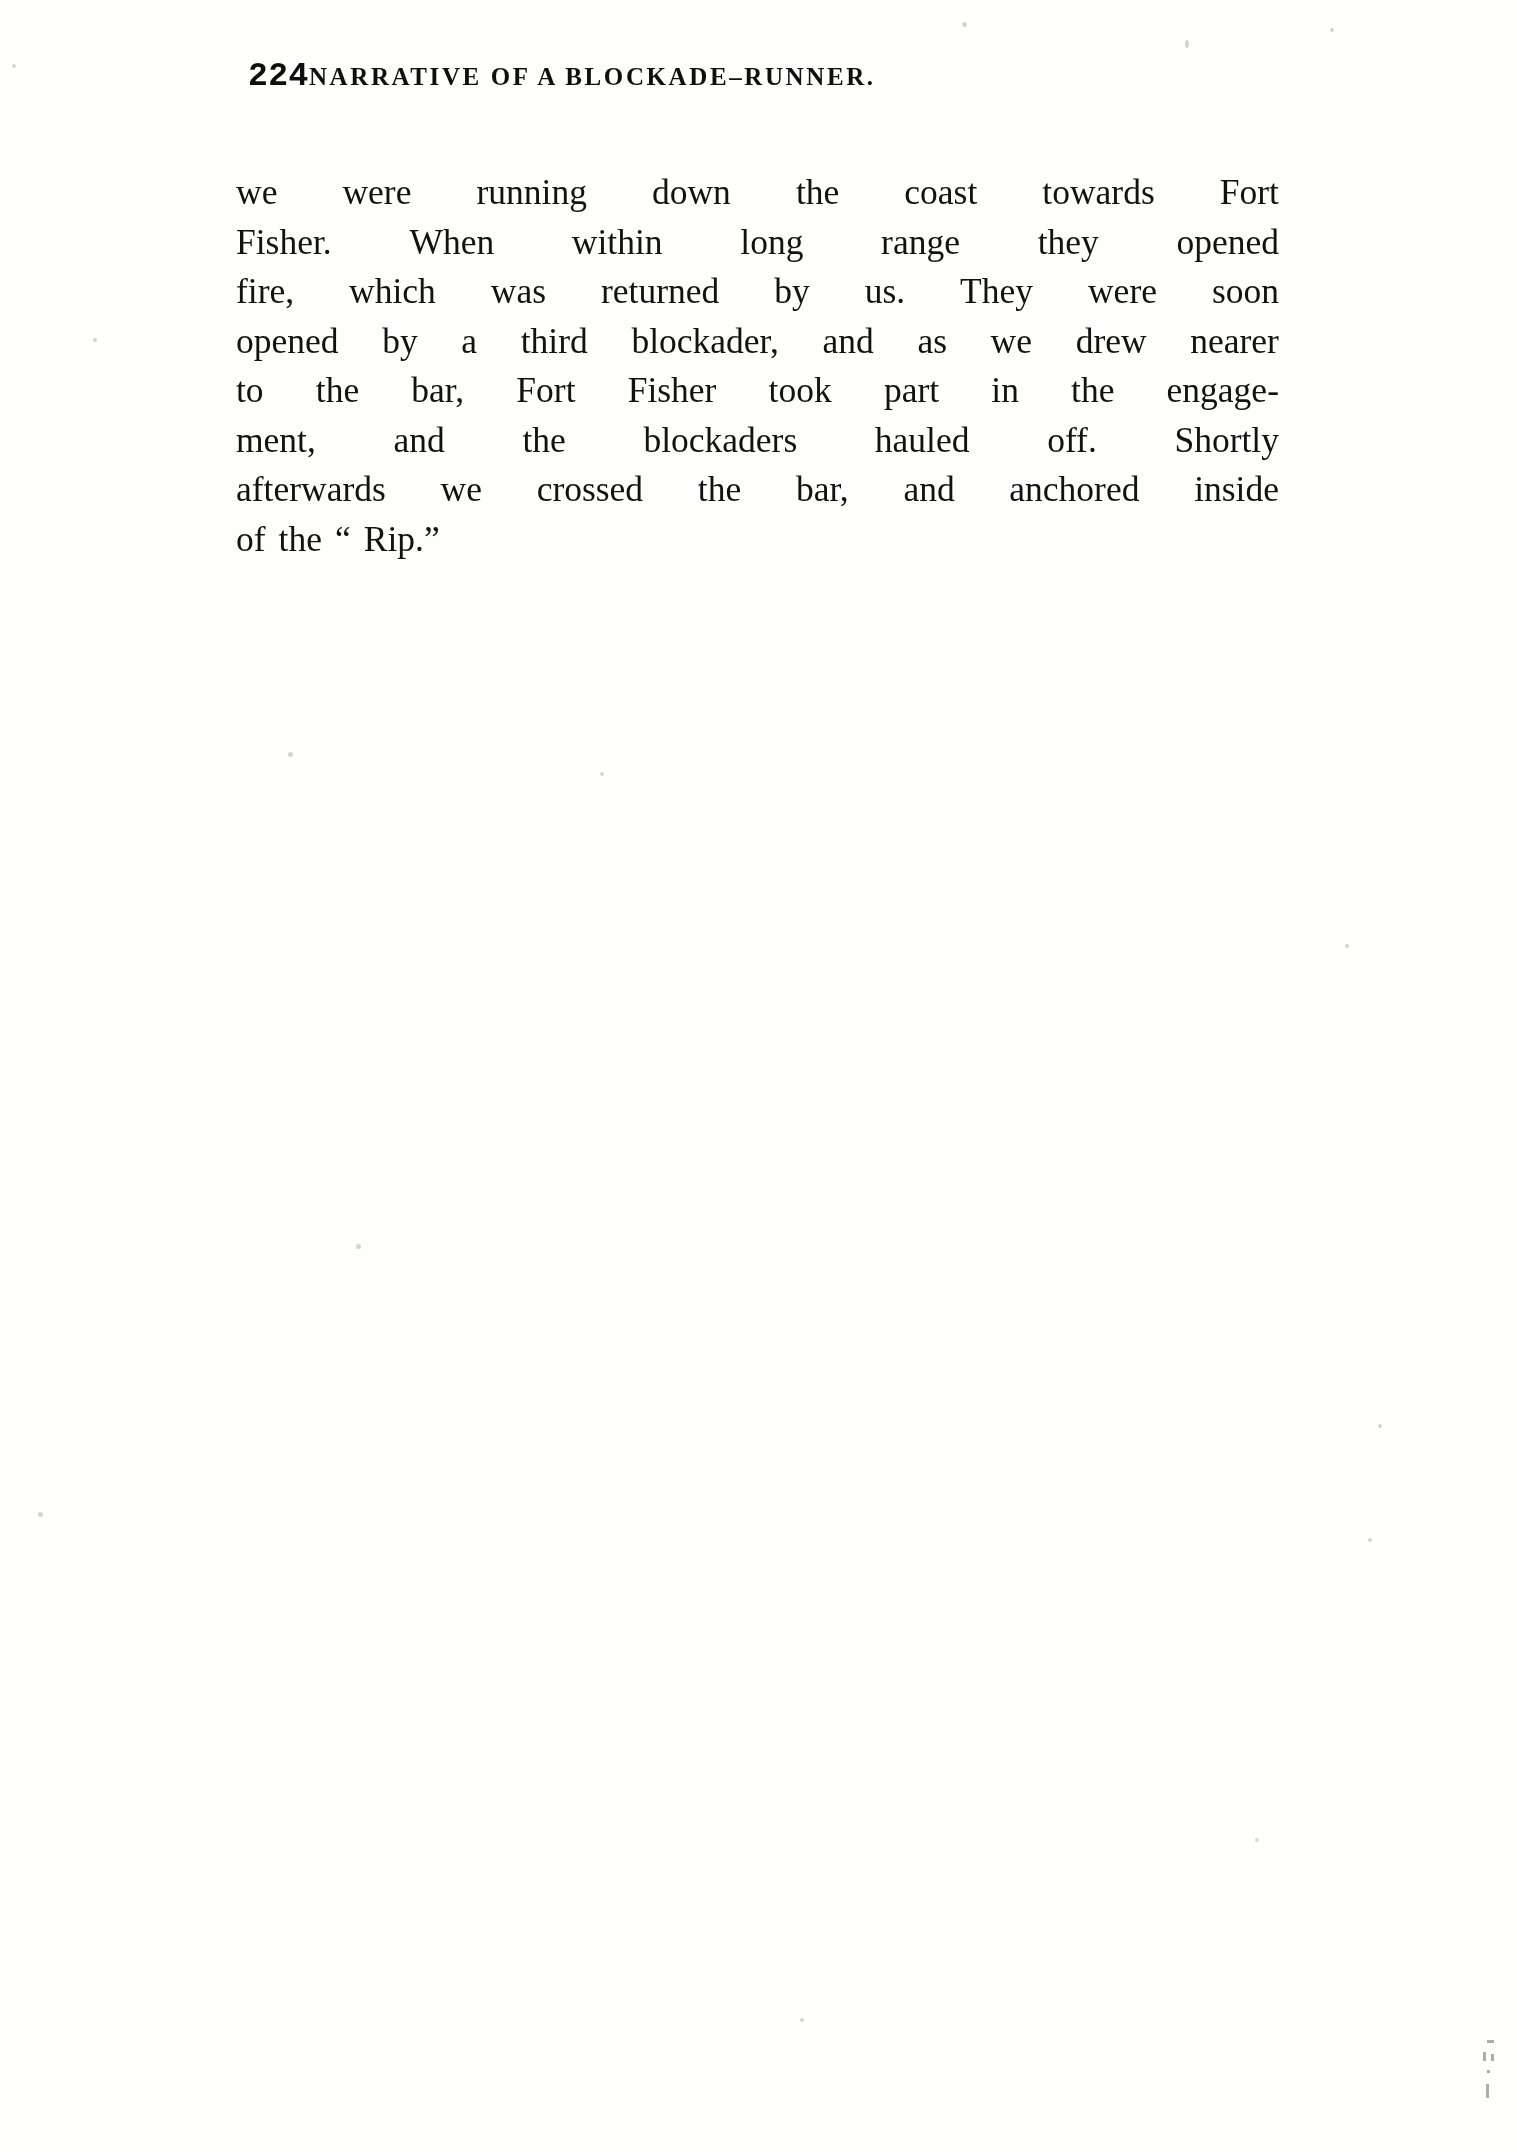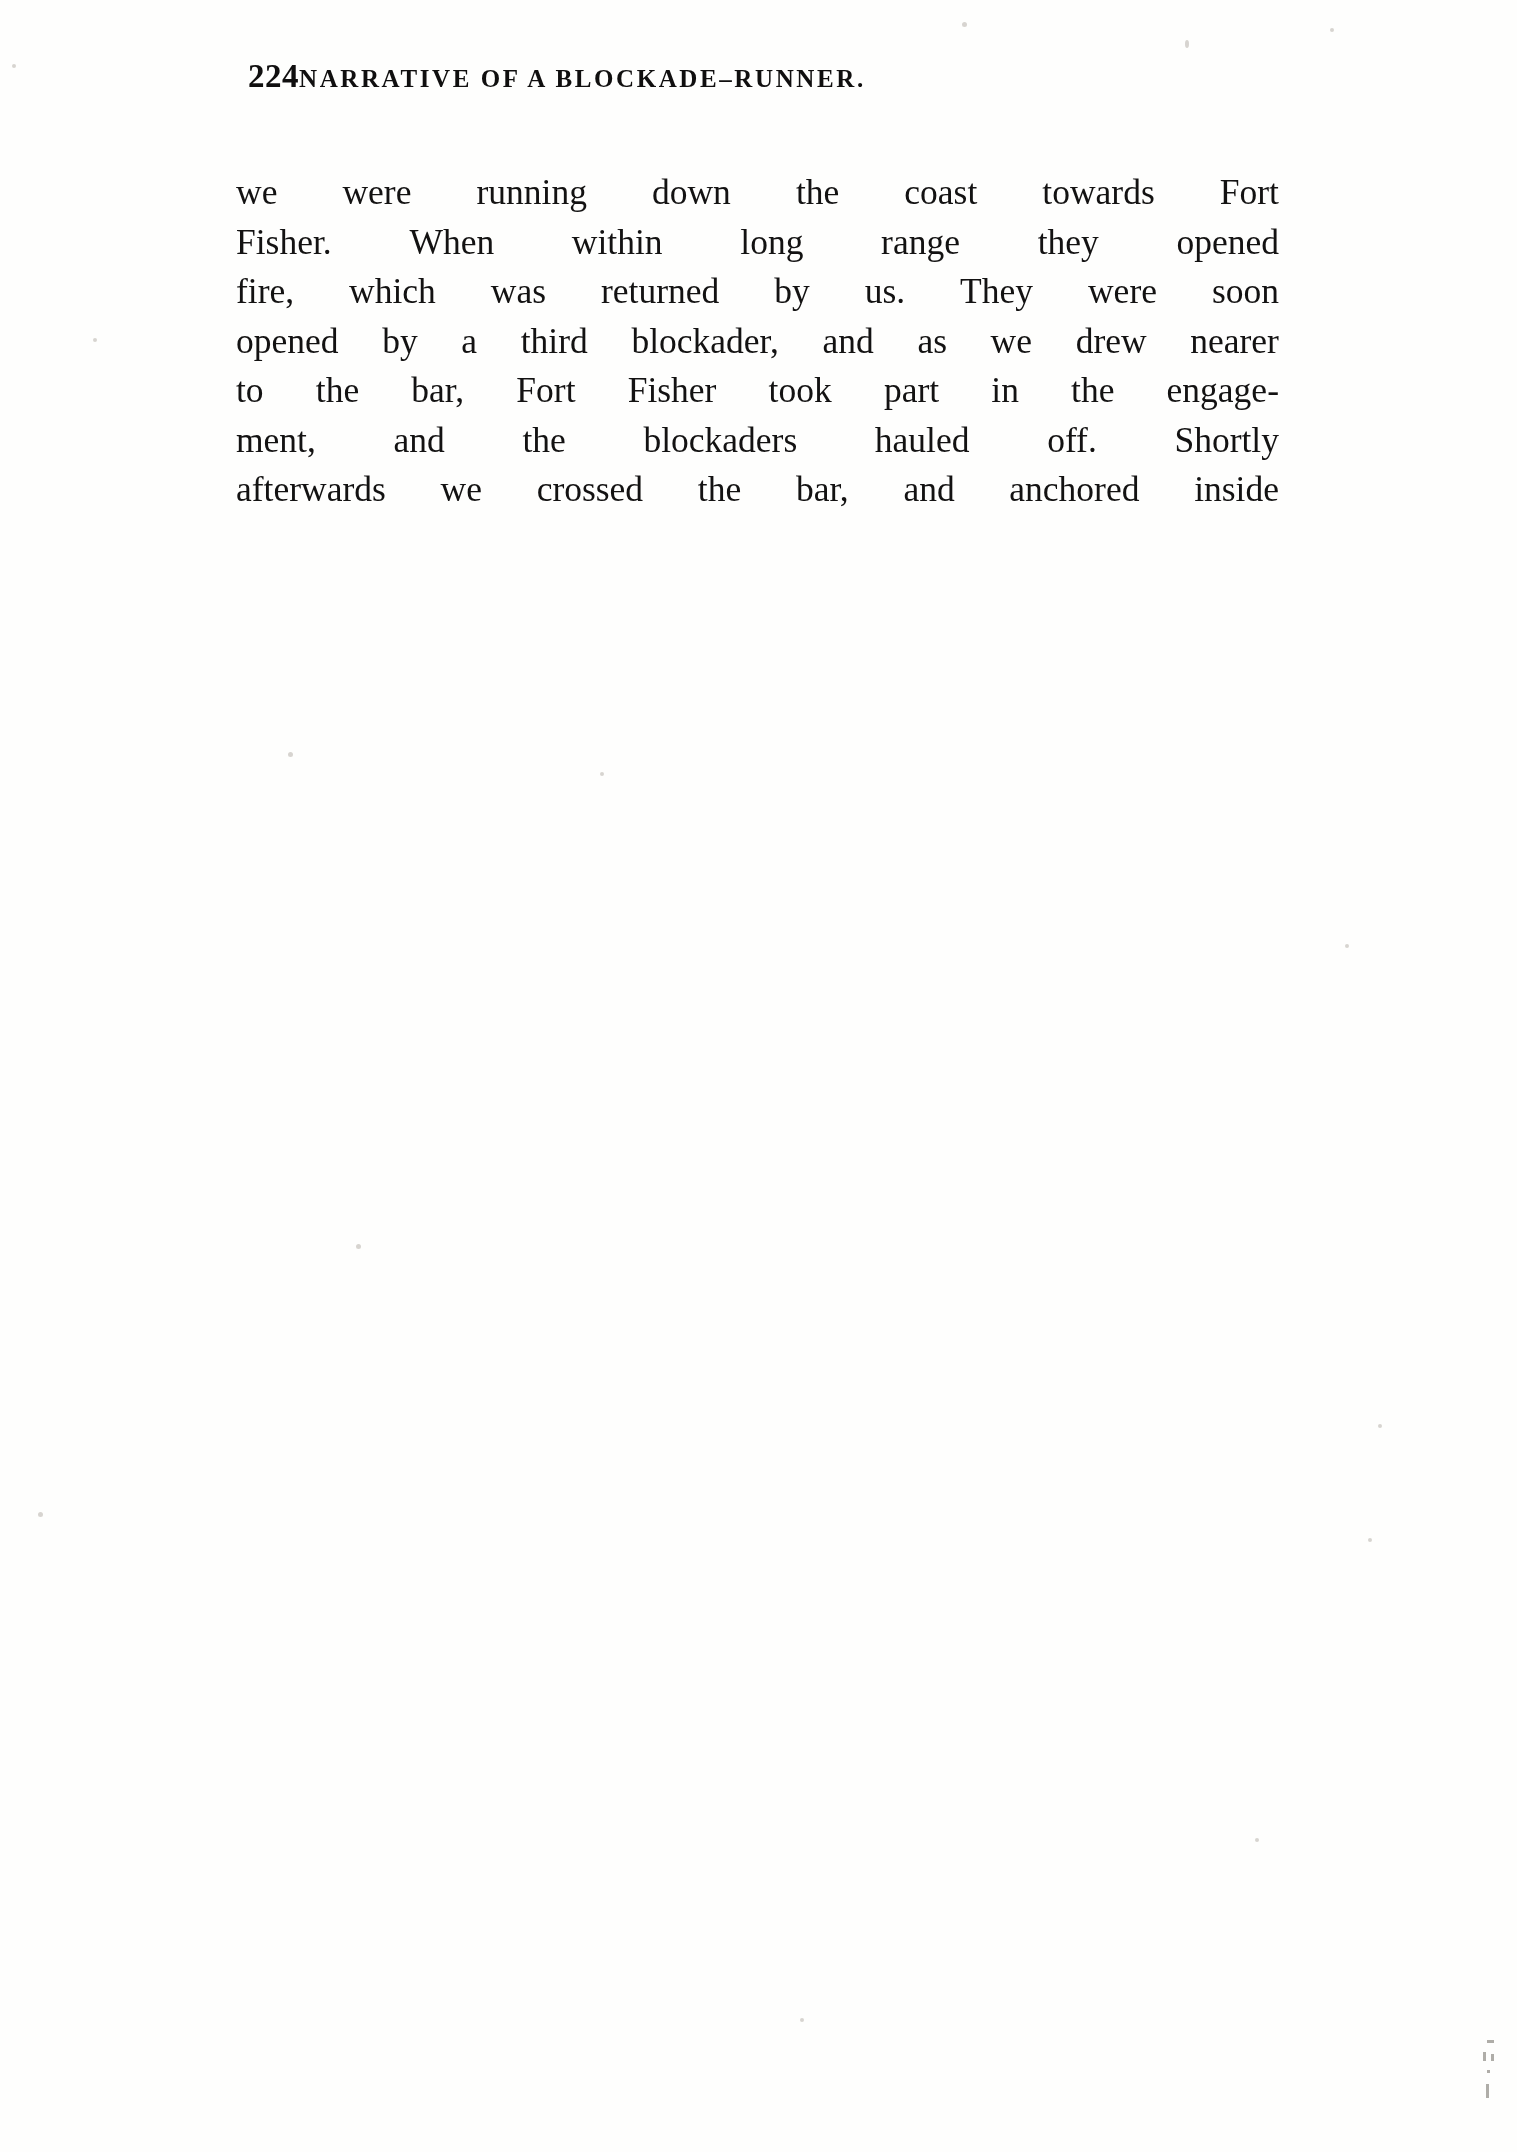--- a/index.html
+++ b/index.html
@@ -29,21 +29,21 @@
   .running-head {
     position: absolute;
     top: 58px;
     left: 248px;
     width: 1030px;
     display: flex;
     align-items: baseline;
     white-space: nowrap;
   }
   .folio {
-    font-family: Liberation Serif, serif;
+    font-family: Liberation Mono, monospace;
     font-size: 33px;
     font-weight: 700;
     letter-spacing: 0.5px;
     color: #100f0f;
   }
   .head-title {
     font-family: "Liberation Serif", serif;
     font-size: 25px;
     font-weight: 700;
     letter-spacing: 2.6px;
@@ -179,20 +179,21 @@
       <div class="line justified">
         <span class="w">afterwards</span>
         <span class="w">we</span>
         <span class="w">crossed</span>
         <span class="w">the</span>
         <span class="w">bar,</span>
         <span class="w">and</span>
         <span class="w">anchored</span>
         <span class="w">inside</span>
       </div>
+      <div class="line last"><span class="w">of</span><span class="w">the</span><span class="w">“</span><span class="w">Rip.”</span></div>
     </div>
 
   <span class="speck" style="left:962px;top:22px;width:5px;height:5px;"></span>
   <span class="speck" style="left:1330px;top:28px;width:4px;height:4px;"></span>
   <span class="speck" style="left:1185px;top:40px;width:4px;height:8px;"></span>
   <span class="speck" style="left:12px;top:64px;width:4px;height:4px;"></span>
   <span class="speck" style="left:93px;top:338px;width:4px;height:4px;"></span>
   <span class="speck" style="left:288px;top:752px;width:5px;height:5px;"></span>
   <span class="speck" style="left:600px;top:772px;width:4px;height:4px;"></span>
   <span class="speck" style="left:1345px;top:944px;width:4px;height:4px;"></span>

